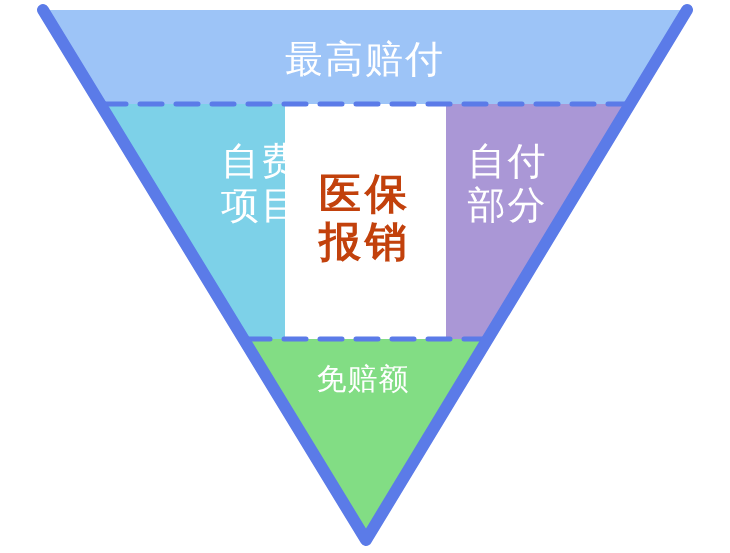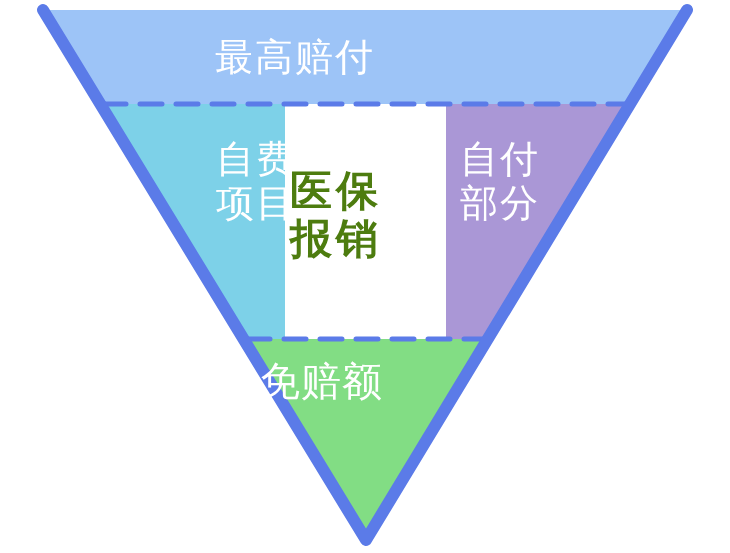--- a/index.html
+++ b/index.html
@@ -1,23 +1,23 @@
 <!DOCTYPE html>
 <html><head>
 <meta charset="utf-8">
 <style>
   html, body { margin: 0; padding: 0; background: #ffffff; }
   body { width: 730px; height: 553px; position: relative; overflow: hidden; font-family: "DejaVu Sans", sans-serif; }
   svg { position: absolute; left: 0; top: 0; }
-  .label { position: absolute; color: #ffffff; line-height: 1.15; white-space: pre-line; font-family: Liberation Mono, monospace; }
+  .label { position: absolute; color: #ffffff; text-align: center; line-height: 1.15; white-space: pre-line; }
   .top-label { left: 215px; top: 38px; width: 300px; font-size: 38px; letter-spacing: 2px; }
   .left-label { left: 180px; top: 140px; width: 90px; font-size: 38px; letter-spacing: 2px; margin-left: 36px; }
   .right-label { left: 460px; top: 140px; width: 95px; font-size: 38px; letter-spacing: 2px; }
-  .center-label { left: 290px; top: 170px; width: 150px; font-size: 42px; font-weight: bold; color: #4d7c0f; letter-spacing: 4px; }
-  .bottom-label { left: 260px; top: 362px; width: 180px; font-size: 40px; letter-spacing: 1px; }
+  .center-label { left: 290px; top: 170px; width: 150px; font-size: 42px; font-weight: bold; color: #c2410c; letter-spacing: 4px; }
+  .bottom-label { left: 273px; top: 362px; width: 180px; font-size: 30px; letter-spacing: 1px; }
 </style>
 </head>
 <body>
 
 <svg width="730" height="553" viewBox="0 0 730 553">
 
   <polygon points="43,10 687,10 630,104 100,104" fill="#9DC4F7"></polygon>
 
   <polygon points="100,104 285,104 285,339 243,339" fill="#7DD1E8"></polygon>
 

